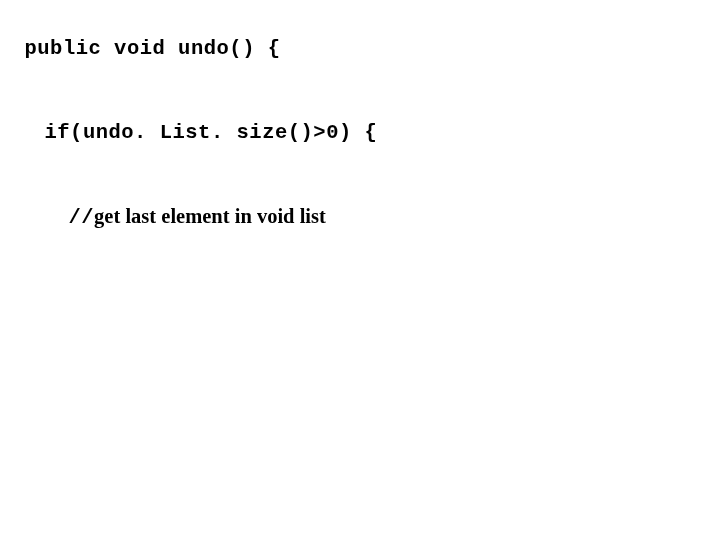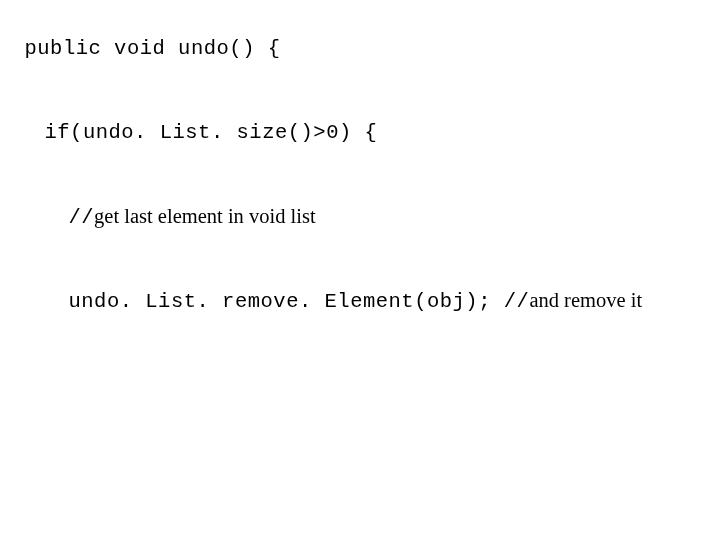--- a/index.html
+++ b/index.html
@@ -12,20 +12,21 @@
   }
   .code-block {
     padding: 16px 4px 0 4px;
     font-size: 20.5px;
     line-height: 1.0;
     color: #000000;
   }
   .line {
     white-space: pre;
     margin-bottom: 21px;
+    font-weight: bold;
   }
   .mono {
     font-family: "Courier New", Courier, monospace;
     letter-spacing: 0.5px;
   }
   .sans {
     font-family: "Times New Roman", Times, serif;
   }
   .i0 { padding-left: 0px; }
   .i1 { padding-left: 20px; }
@@ -42,22 +43,19 @@
 
   <div class="line i1">
     <span class="mono">if(undo. List. size()&gt;0) {</span>
   </div>
 
   <div class="line i2">
     <span class="mono">//</span><span class="sans">get last element in void list</span>
   </div>
 
 
-  <div class="line i2">
-    <span class="mono">undo. List. remove. Element(obj); //</span><span class="sans">and remove it</span>
-  </div>
 
 
   <div class="line i2">
     
   </div>
 
 </div>
 
 </body></html>

